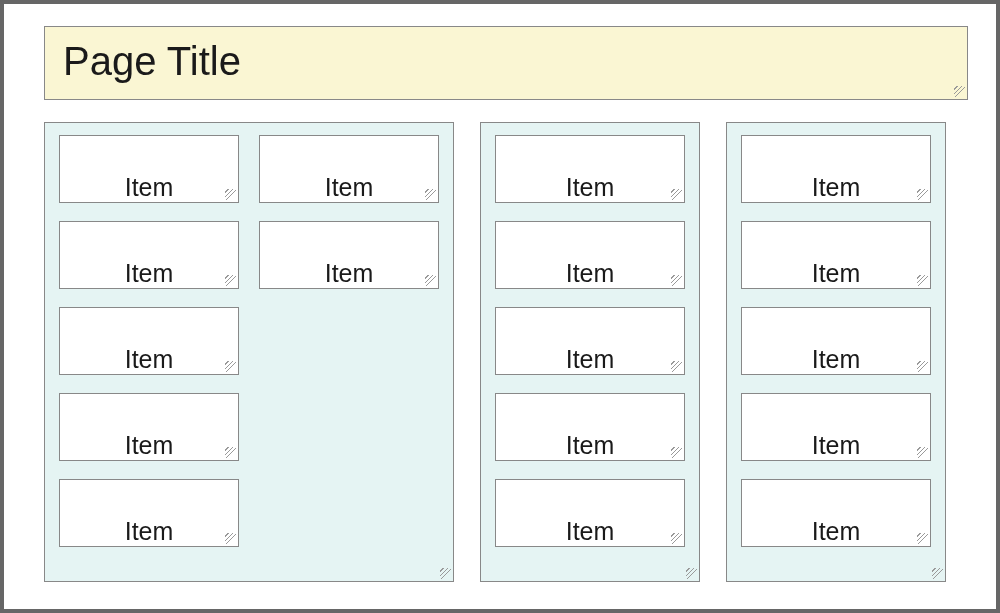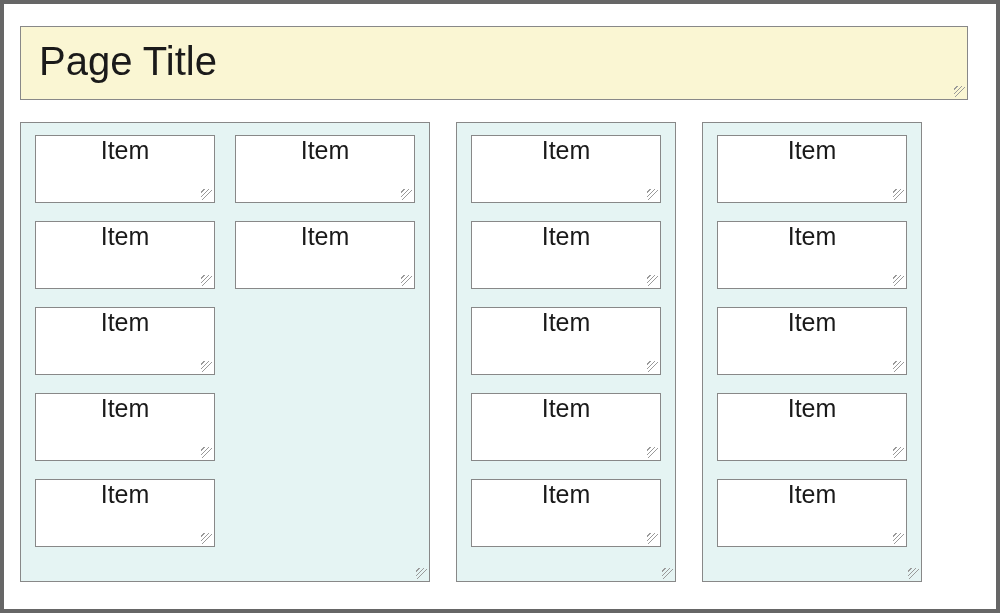--- a/index.html
+++ b/index.html
@@ -11,21 +11,21 @@
     body {
       font-family: Arial, Helvetica, sans-serif;
       background: #fff;
     }
 
     .outer-frame {
       width: 1000px;
       height: 613px;
       border: 4px solid #666;
       background: #fff;
-      padding: 22px 28px 28px 16px;
+      padding: 22px 28px 28px 40px;
     }
 
     .page-title-bar {
       width: 100%;
       height: 74px;
       background: #faf6d3;
       border: 1px solid #888;
       padding: 12px 18px;
       position: relative;
       margin-bottom: 22px;
@@ -78,21 +78,21 @@
       display: flex;
       flex-direction: column;
       gap: 18px;
     }
 
     .item-box {
       background: #fff;
       border: 1px solid #888;
       height: 68px;
       display: flex;
-      align-items: flex-start;
+      align-items: flex-end;
       justify-content: center;
       position: relative;
     }
 
     .item-label {
       font-size: 25px;
       color: #1a1a1a;
     }
 
     .resize-handle {

